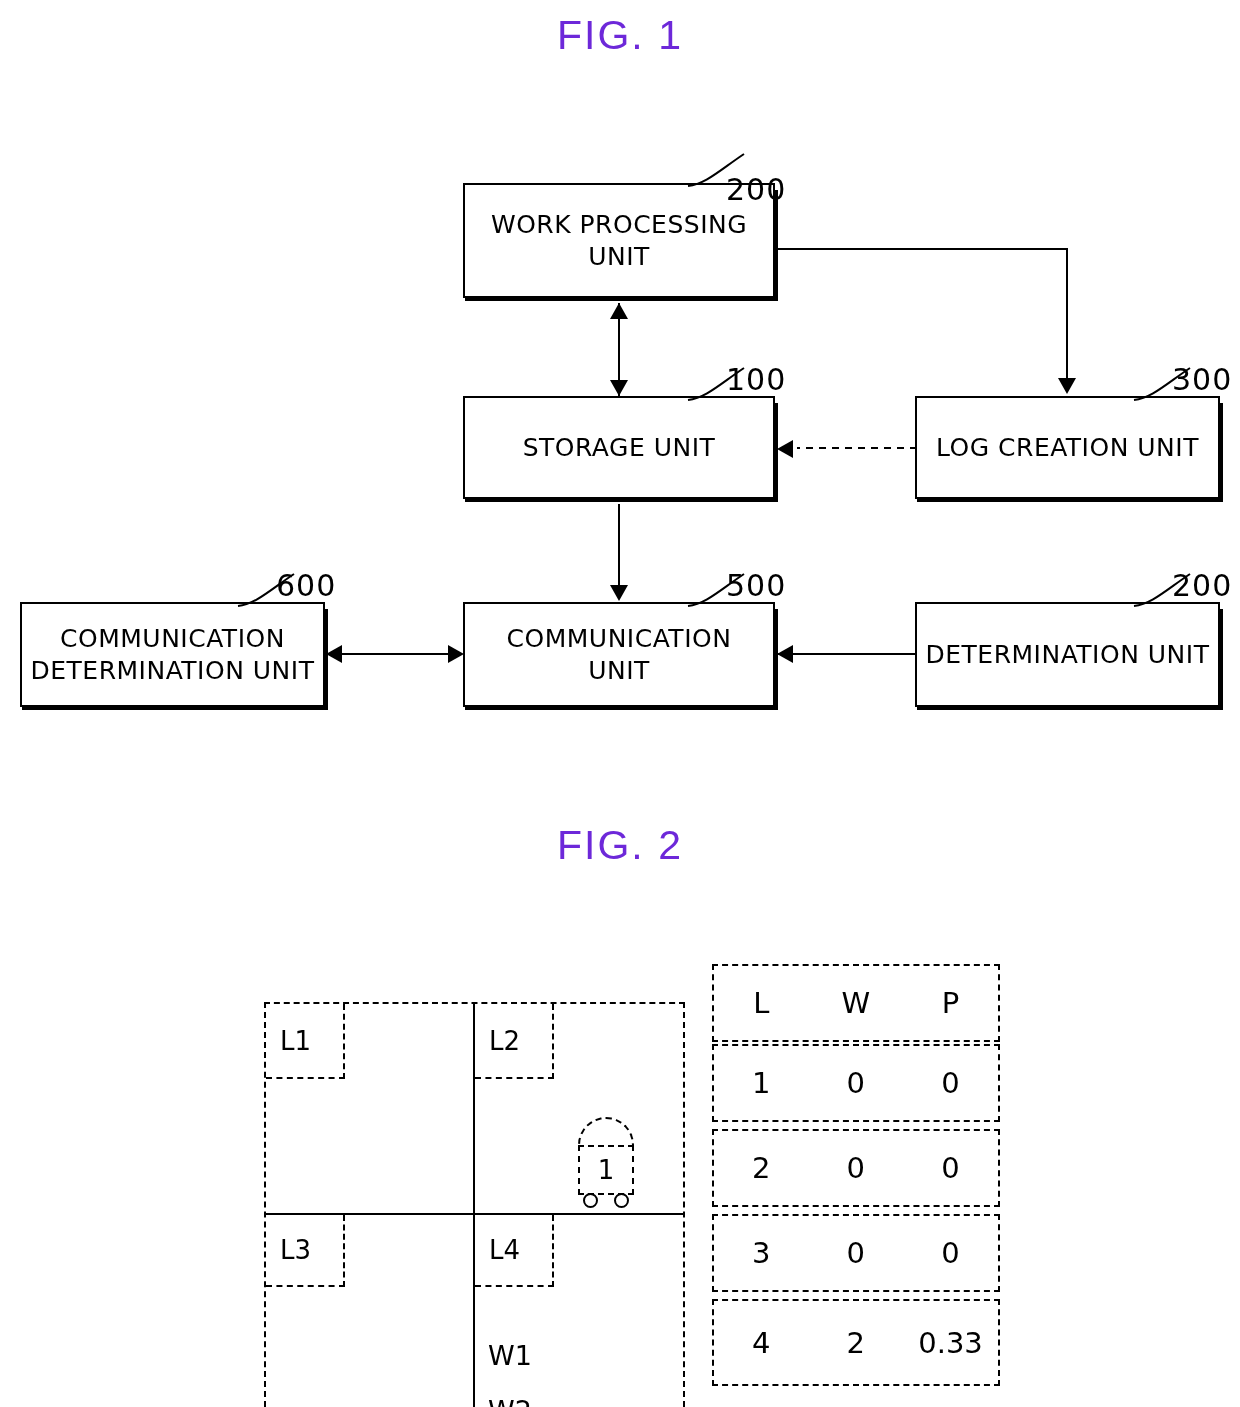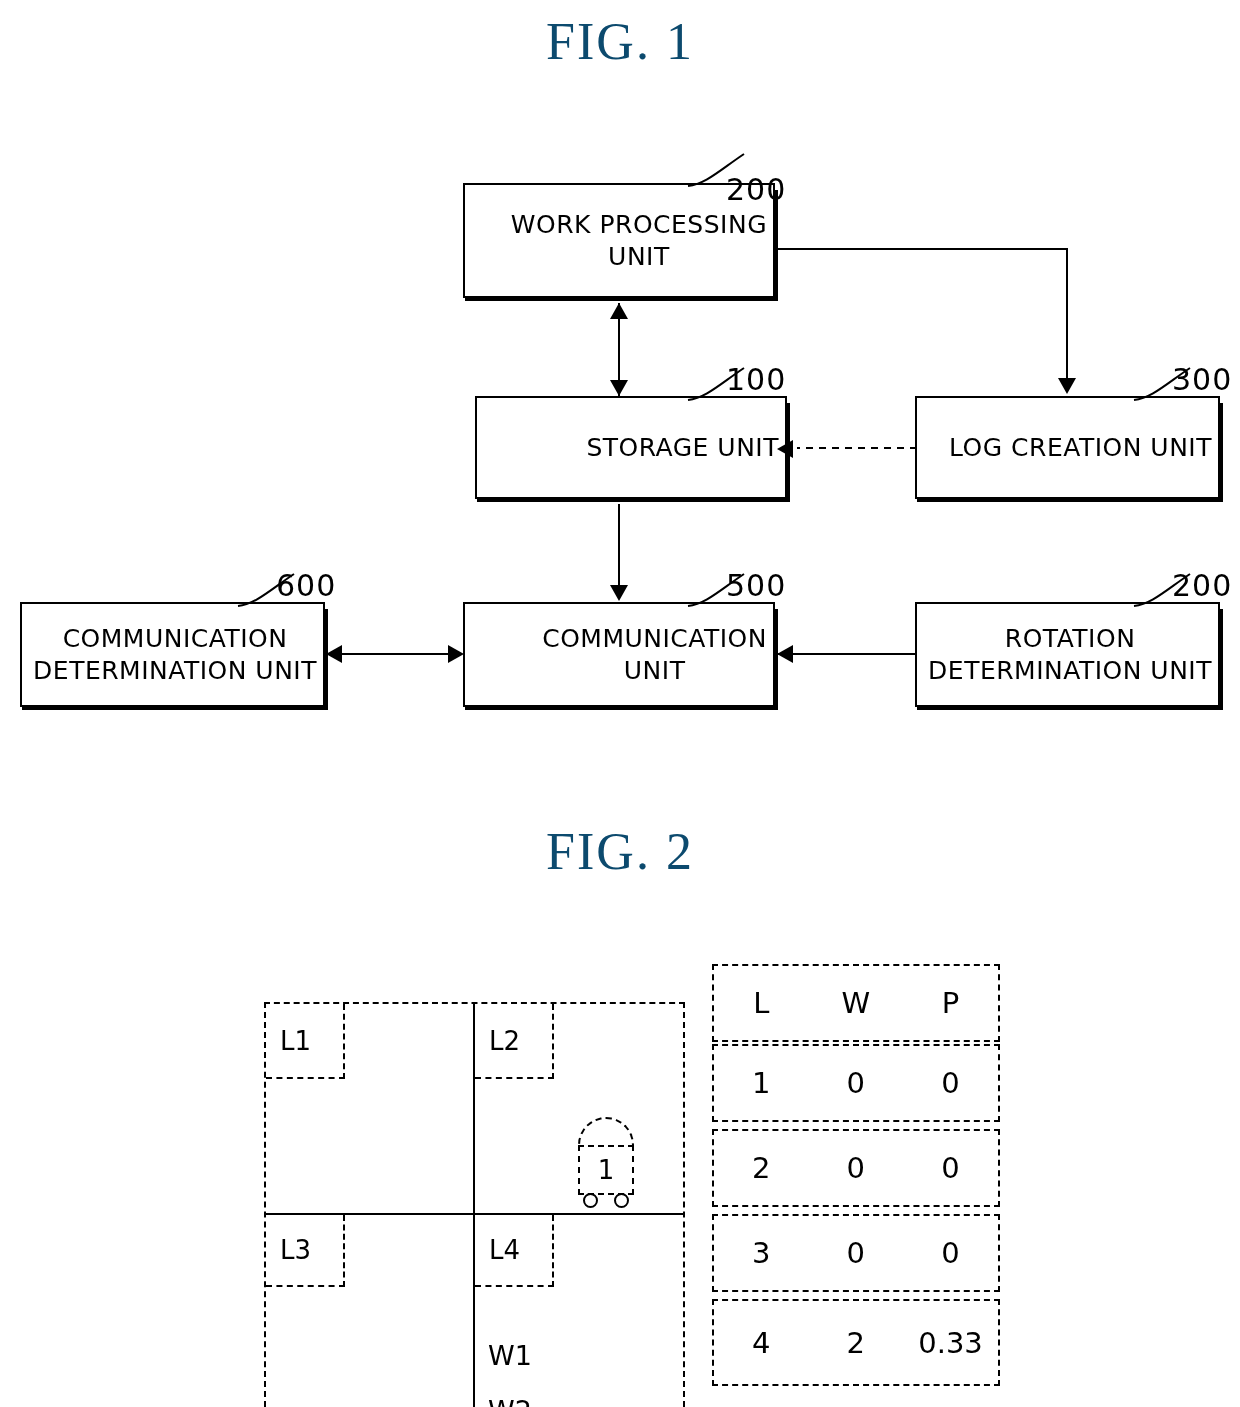--- a/index.html
+++ b/index.html
@@ -14,37 +14,37 @@
     position: relative;
     font-family: "DejaVu Sans", sans-serif;
     color: #000000;
     overflow: hidden;
   }
 
   .fig-title {
     position: absolute;
     width: 100%;
     text-align: center;
-    font-size: 52px;
+    font-size: 41px;
     letter-spacing: 2px;
-    font-family: Liberation Serif, serif;
-    color: #0c4a6e;
+    font-family: Liberation Sans, sans-serif;
+    color: #6d28d9;
   }
   #fig1-title { top: 12px; }
   #fig2-title { top: 822px; }
 
   
   .block {
     position: absolute;
     border: 2px solid #000;
     background: #fff;
     box-sizing: border-box;
     display: flex;
     align-items: center;
-    justify-content: flex-end;
+    justify-content: center;
     text-align: center;
     font-size: 25px;
     line-height: 1.28;
     letter-spacing: 0.5px;
     font-family: "DejaVu Sans", sans-serif;
   }
   
   .block::after {
     content: "";
     position: absolute;
@@ -189,21 +189,21 @@
   <div>
     <span>WORK PROCESSING</span>
     <span>UNIT</span>
   </div>
 </div>
 <svg class="leader" style="left:686px; top:148px; width:80px; height:42px;">
   <path d="M2 38 C 20 36, 34 22, 58 6" stroke="#000" stroke-width="2" fill="none"></path>
 </svg>
 <div class="ref" style="left:726px; top:148px;margin-top:24px;">200</div>
 
-<div class="block" id="blk-100" style="left:475px; top:396px; width:312px; height:103px;">
+<div class="block" id="blk-100" style="left:463px; top:396px; width:312px; height:103px;">
   <div>
     <span>STORAGE UNIT</span>
   </div>
 </div>
 <svg class="leader" style="left:686px; top:362px; width:80px; height:42px;">
   <path d="M2 38 C 20 36, 34 22, 58 6" stroke="#000" stroke-width="2" fill="none"></path>
 </svg>
 <div class="ref" style="left:726px; top:362px;">100</div>
 
 <div class="block" id="blk-300" style="left:915px; top:396px; width:305px; height:103px;">
@@ -233,21 +233,20 @@
     <span>UNIT</span>
   </div>
 </div>
 <svg class="leader" style="left:686px; top:568px; width:80px; height:42px;">
   <path d="M2 38 C 20 36, 34 22, 58 6" stroke="#000" stroke-width="2" fill="none"></path>
 </svg>
 <div class="ref" style="left:726px; top:568px;">500</div>
 
 <div class="block" id="blk-400" style="left:915px; top:602px; width:305px; height:105px;">
   <div>
-    <span>ROTATION</span>
     <span>DETERMINATION UNIT</span>
   </div>
 </div>
 <svg class="leader" style="left:1132px; top:568px; width:80px; height:42px;">
   <path d="M2 38 C 20 36, 34 22, 58 6" stroke="#000" stroke-width="2" fill="none"></path>
 </svg>
 <div class="ref" style="left:1172px; top:568px;">200</div>
 
 <div class="conn v" style="left:618px; top:303px; height:93px;"></div>
 <div class="arrow up" style="left:610px; top:303px;"></div>

